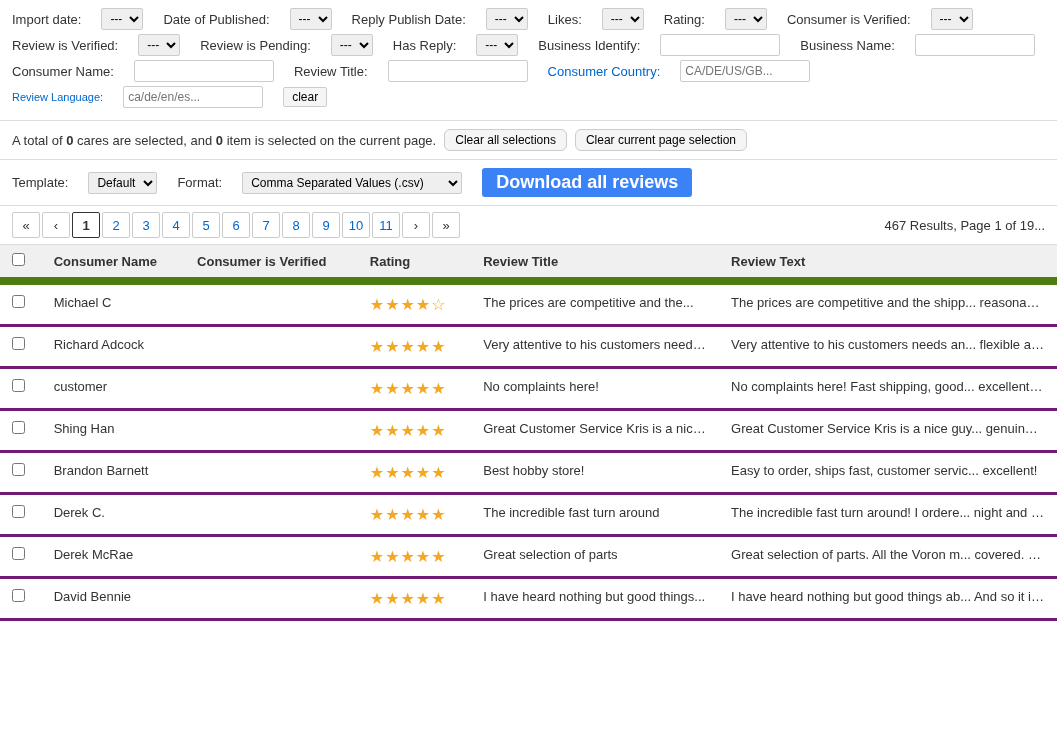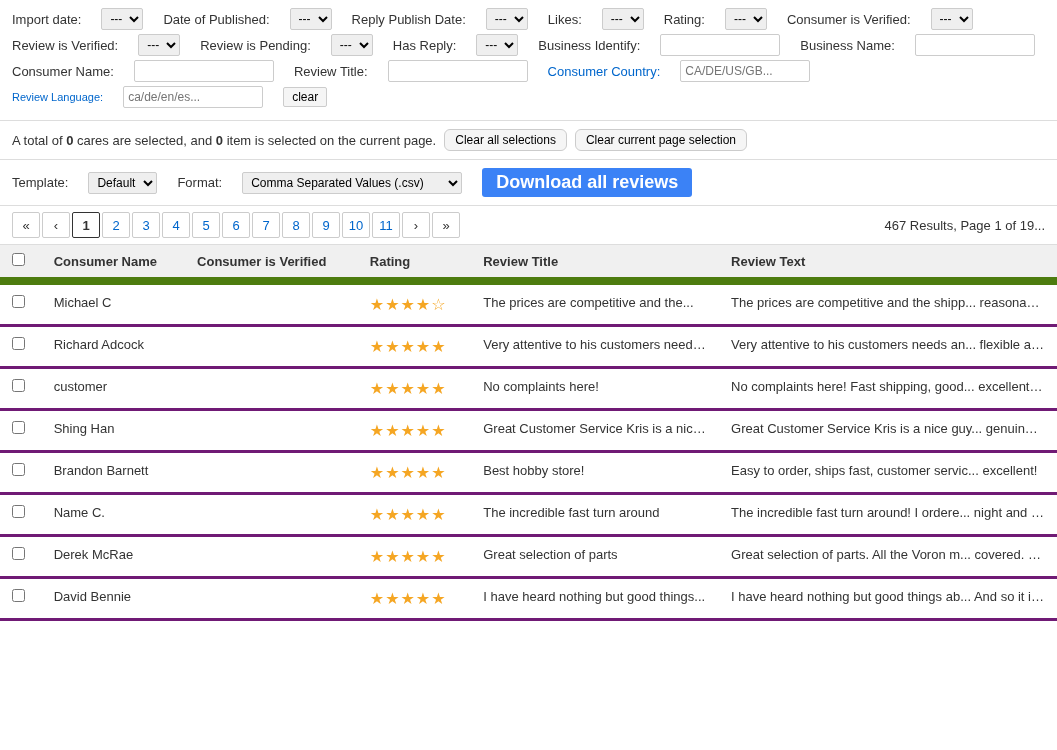--- a/index.html
+++ b/index.html
@@ -329,21 +329,21 @@
     <td>Brandon Barnett</td>
     <td></td>
     <td><span class="stars">★★★★★</span></td>
     <td style="max-width:220px;overflow:hidden;white-space:nowrap;text-overflow:ellipsis">Best hobby store!</td>
     <td style="max-width:300px;overflow:hidden;white-space:nowrap;text-overflow:ellipsis">Easy to order, ships fast, customer servic... excellent!</td>
   </tr>
       <tr>
     <td>
       <input type="checkbox" style="">
     </td>
-    <td>Name C.</td>
+    <td>Derek C.</td>
     <td></td>
     <td><span class="stars">★★★★★</span></td>
     <td style="max-width:220px;overflow:hidden;white-space:nowrap;text-overflow:ellipsis">The incredible fast turn around</td>
     <td style="max-width:300px;overflow:hidden;white-space:nowrap;text-overflow:ellipsis">The incredible fast turn around! I ordere... night and the next morning it was going...</td>
   </tr>
       <tr>
     <td>
       <input type="checkbox" style="">
     </td>
     <td>Derek McRae</td>

